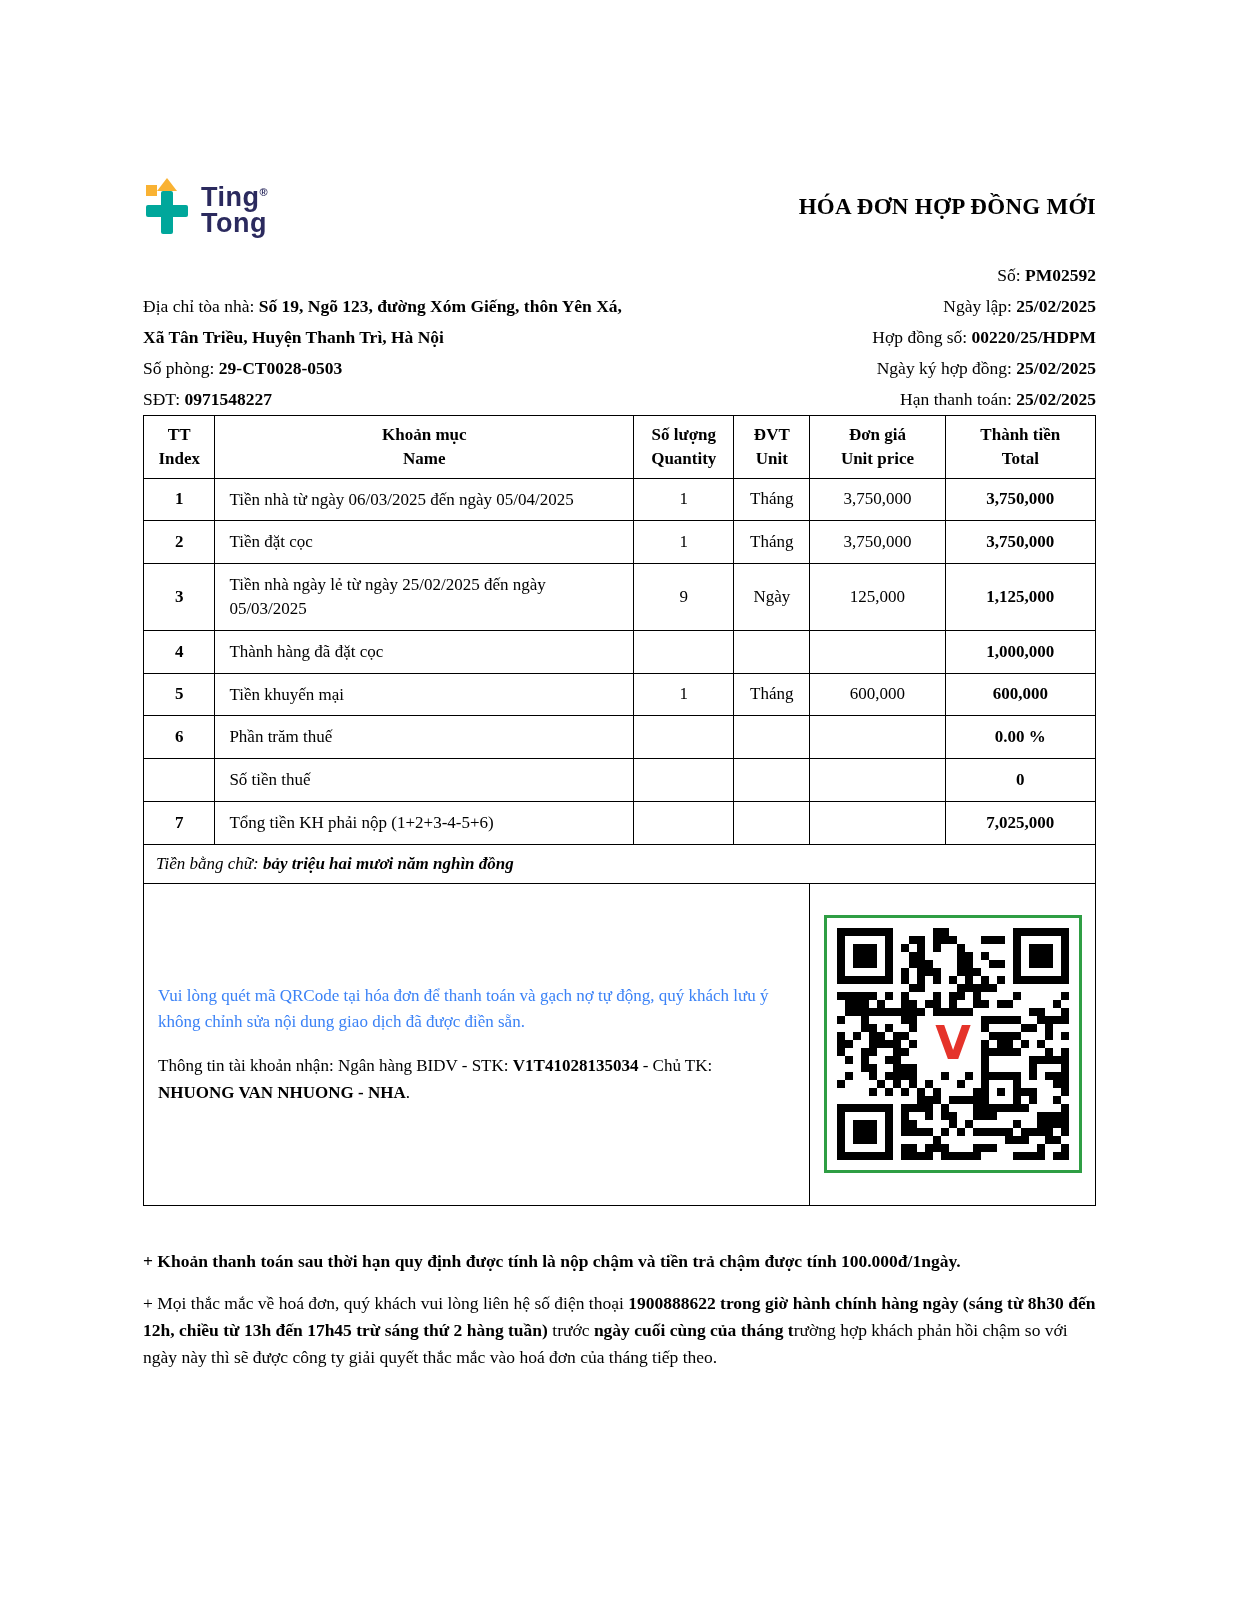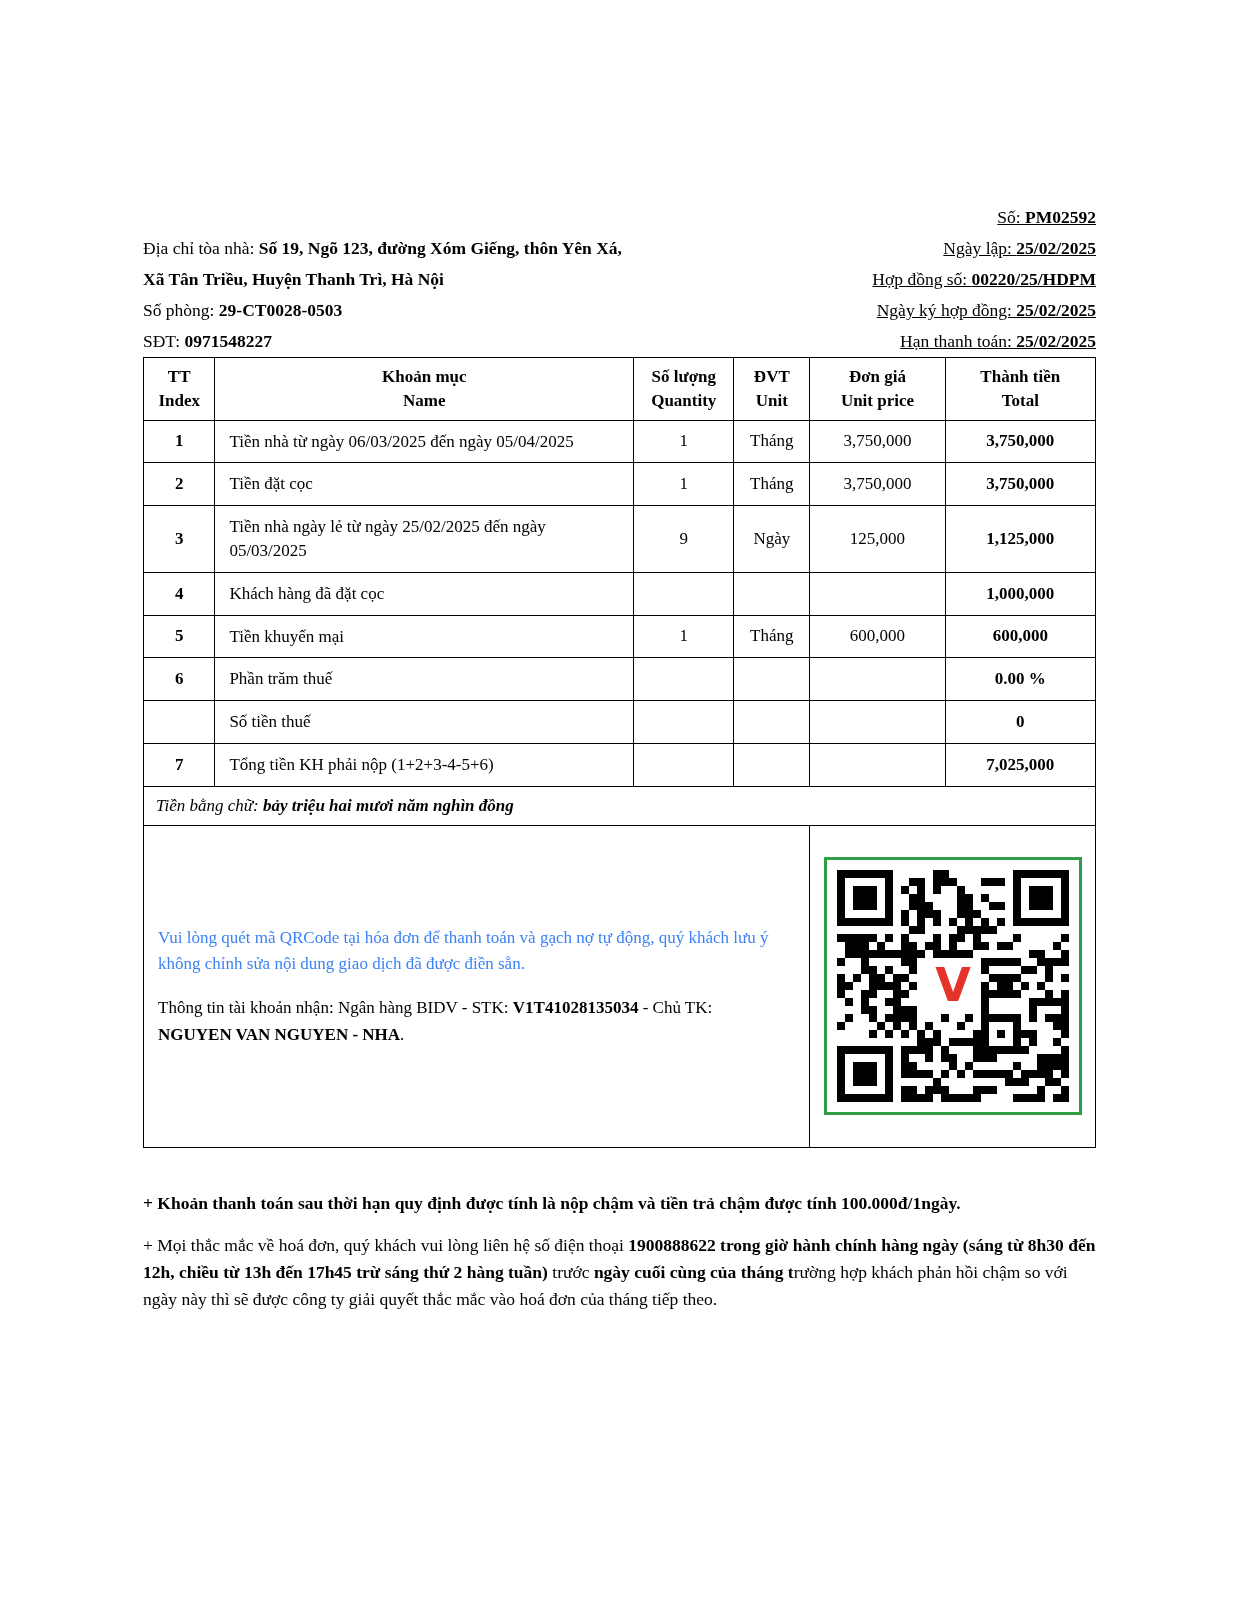--- a/index.html
+++ b/index.html
@@ -8,21 +8,21 @@
   .page{width:1236px;min-height:1600px;margin:0 auto;background:#fff;padding:178px 140px 60px 143px;position:relative;}
   
   .header{display:flex;justify-content:space-between;align-items:flex-start;}
   .logo{display:flex;align-items:center;gap:10px;}
   .logo-text{font-family:"Liberation Sans",sans-serif;font-weight:bold;font-size:27px;line-height:26px;color:#2b2a5e;letter-spacing:.5px;}
   .logo-text sup{font-size:11px;font-weight:bold;vertical-align:super;}
   .title{font-size:23px;font-weight:bold;margin-top:16px;letter-spacing:.3px;}
   
   .info{display:flex;justify-content:space-between;margin-top:24px;font-size:17.5px;align-items:flex-end;}
   .info p{line-height:31px;white-space:nowrap;}
-  .info-right{text-align:right;text-decoration:underline;}
+  .info-right{text-align:right;}
   
   .invoice-table{width:100%;border-collapse:collapse;table-layout:fixed;}
   .invoice-table th,.invoice-table td{border:1.4px solid #000;}
   .invoice-table th{font-size:17px;font-weight:bold;padding:7px 4px;line-height:1.4;text-align:center;}
   .invoice-table td{font-size:17px;padding:9px 8px;text-align:center;vertical-align:middle;}
   .c-idx{font-weight:bold;}
   .c-name{text-align:left !important;padding-left:14px !important;padding-right:12px !important;line-height:1.4;}
   .c-total{font-weight:bold;}
   .words-cell{text-align:left !important;padding:9px 12px !important;}
   .words-cell i span{font-style:italic;}
@@ -37,20 +37,35 @@
   .notes{margin-top:42px;font-size:17.5px;}
   .notes-heading{font-weight:bold;font-size:18px;}
   .note1{font-weight:bold;margin-top:8px;line-height:1.5;}
   .note2{margin-top:16px;line-height:1.55;}
 </style>
 </head>
 <body>
 
 <div class="page">
 
+  <header class="header">
+    <div class="logo">
+      <svg class="logo-icon" width="48" height="58" viewBox="0 0 48 58" aria-hidden="true">
+        <rect x="3" y="7" width="11" height="11" fill="#f9b233"></rect>
+        <path d="M24 0 L34 13 L14 13 Z" fill="#f9b233"></path>
+        <rect x="18" y="13" width="12" height="43" rx="2" fill="#00a79b"></rect>
+        <rect x="3" y="27" width="42" height="12" rx="2" fill="#00a79b"></rect>
+      </svg>
+      <div class="logo-text">
+        <div><span>Ting</span><sup>®</sup></div>
+        <div>Tong</div>
+      </div>
+    </div>
+    <h1 class="title">HÓA ĐƠN HỢP ĐỒNG MỚI</h1>
+  </header>
 
   <section class="info">
     <div class="info-left">
       <p><span>Địa chỉ tòa nhà: </span><b>Số 19, Ngõ 123, đường Xóm Giếng, thôn Yên Xá,</b></p>
       <p><b>Xã Tân Triều, Huyện Thanh Trì, Hà Nội</b></p>
       <p><span>Số phòng: </span><b>29-CT0028-0503</b></p>
       <p><span>SĐT: </span><b>0971548227</b></p>
     </div>
     <div class="info-right">
       <p><span>Số: </span><b>PM02592</b></p>
@@ -118,21 +133,21 @@
       <tr>
         <td class="c-idx">3</td>
         <td class="c-name">Tiền nhà ngày lẻ từ ngày 25/02/2025 đến ngày 05/03/2025</td>
         <td class="c-qty">9</td>
         <td class="c-unit">Ngày</td>
         <td class="c-price">125,000</td>
         <td class="c-total">1,125,000</td>
       </tr>
       <tr>
         <td class="c-idx">4</td>
-        <td class="c-name">Khách hàng đã đặt cọc</td>
+        <td class="c-name">Thành hàng đã đặt cọc</td>
         <td class="c-qty"></td>
         <td class="c-unit"></td>
         <td class="c-price"></td>
         <td class="c-total">1,000,000</td>
       </tr>
       <tr>
         <td class="c-idx">5</td>
         <td class="c-name">Tiền khuyến mại</td>
         <td class="c-qty">1</td>
         <td class="c-unit">Tháng</td>
@@ -164,21 +179,21 @@
         <td class="c-total">7,025,000</td>
       </tr>
       <tr>
         <td colspan="6" class="words-cell">
           <i><span>Tiền bằng chữ: </span><b>bảy triệu hai mươi năm nghìn đồng</b></i>
         </td>
       </tr>
       <tr>
         <td colspan="4" class="pay-cell">
           <p class="qr-notice">Vui lòng quét mã QRCode tại hóa đơn để thanh toán và gạch nợ tự động, quý khách lưu ý không chỉnh sửa nội dung giao dịch đã được điền sẵn.</p>
-          <p class="account"><span>Thông tin tài khoản nhận: Ngân hàng BIDV - STK: </span><b>V1T41028135034</b><span> - Chủ TK: </span><b>NGUYEN VAN NGUYEN - NHA</b><span>.</span></p>
+          <p class="account"><span>Thông tin tài khoản nhận: Ngân hàng BIDV - STK: </span><b>V1T41028135034</b><span> - Chủ TK: </span><b>NHUONG VAN NHUONG - NHA</b><span>.</span></p>
         </td>
         <td colspan="2" class="qr-cell">
           <div class="qr-frame">
             <svg width="232" height="232" viewBox="0 0 232 232">
                 <rect x="0" y="0" width="8" height="8" fill="#000"></rect>
                 <rect x="8" y="0" width="8" height="8" fill="#000"></rect>
                 <rect x="16" y="0" width="8" height="8" fill="#000"></rect>
                 <rect x="24" y="0" width="8" height="8" fill="#000"></rect>
                 <rect x="32" y="0" width="8" height="8" fill="#000"></rect>
                 <rect x="40" y="0" width="8" height="8" fill="#000"></rect>

